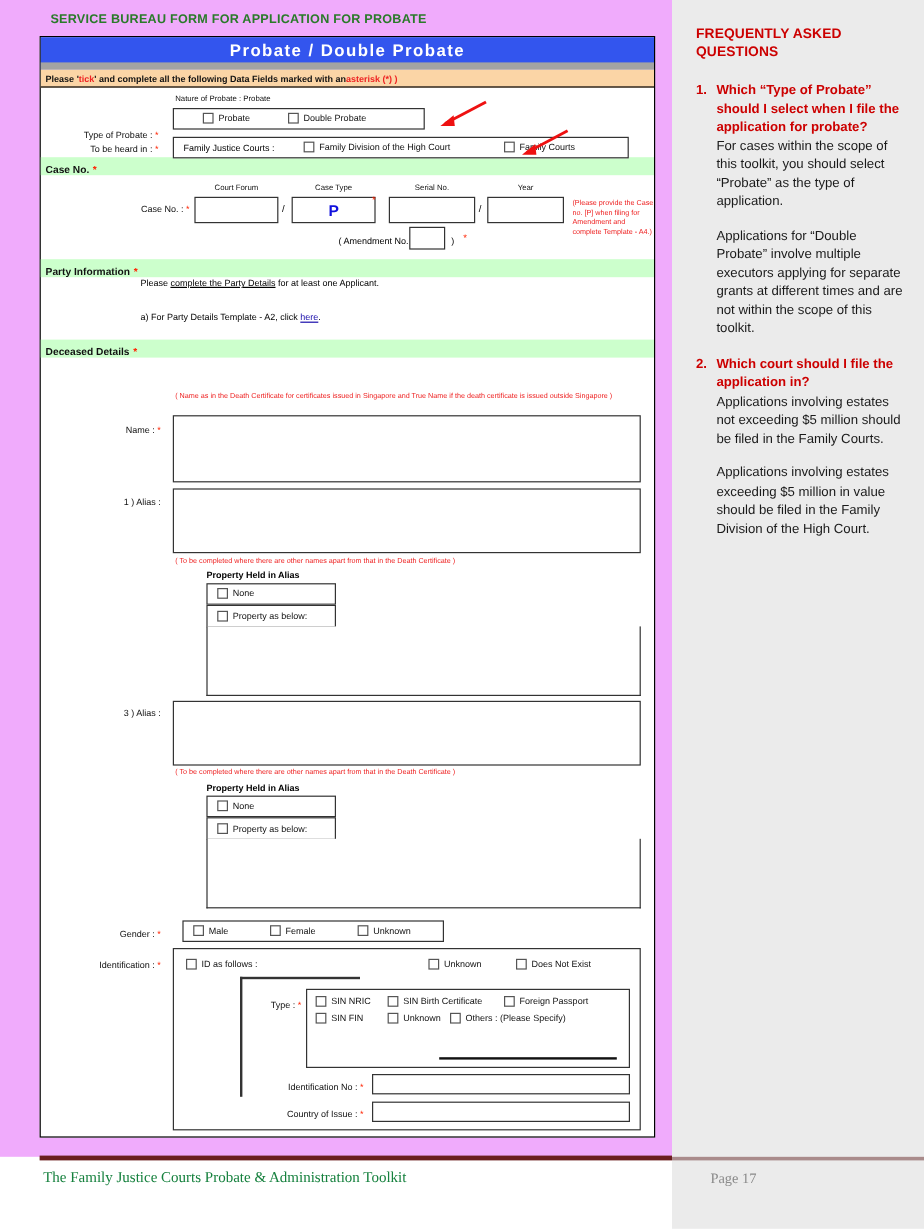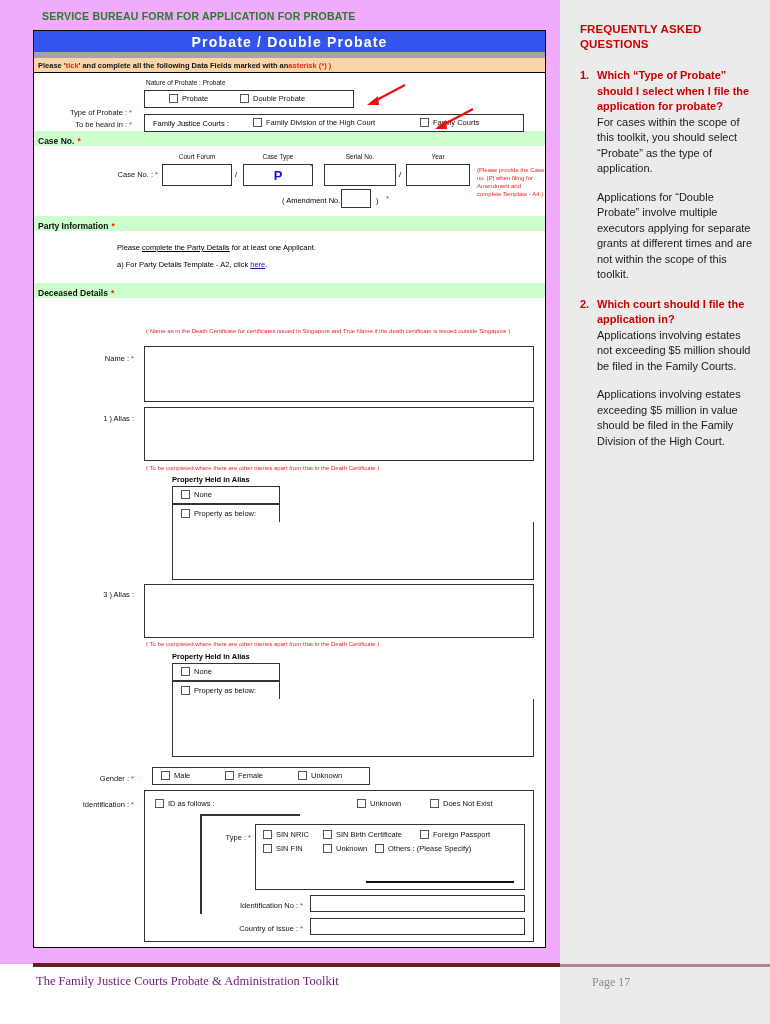--- a/index.html
+++ b/index.html
@@ -66,21 +66,21 @@
   .arrow{position:absolute;}
   .ul{text-decoration:underline;}
   .lnk{color:#1a0dab;text-decoration:underline;}
 
   
   #footer-rule{position:absolute;left:33px;top:963px;width:737px;height:4px;}
   #footer-rule .l{position:absolute;left:0;top:0;width:527px;height:4px;background:#6b1f1f;}
   #footer-rule .r{position:absolute;left:527px;top:1px;width:210px;height:3px;background:#a98b8b;}
   #footer-text{
     position:absolute;left:36px;top:974px;font-family:"Liberation Serif",serif;
-    font-size:12.5px;color:#701a75;
+    font-size:12.5px;color:#15803d;
   }
   #footer-page{
     position:absolute;left:592px;top:975px;font-family:"Liberation Serif",serif;
     font-size:12px;color:#8a8a8a;
   }
   #footer-grey{position:absolute;left:560px;top:964px;width:210px;height:60px;background:#ebebeb;}
 </style>
 </head>
 <body>
 
@@ -176,21 +176,21 @@
       <div style="position:absolute;left:342px;top:50px;font-size:7.5px;">)</div>
       <div class="ast" style="position:absolute;left:352px;top:48px;font-size:8px;">*</div>
     </div>
 
     <div class="green-bar">
       <span>Party Information</span>
         <span class="ast">*</span>
     </div>
 
     <div style="position:relative;height:52px;">
-      <div style="position:absolute;left:83px;top:12px;font-size:7.5px;">
+      <div style="position:absolute;left:83px;top:0;font-size:7.5px;">
         <span>Please </span><span class="ul">complete the Party Details</span><span> for at least one Applicant.</span>
       </div>
       <div style="position:absolute;left:83px;top:29px;font-size:7.5px;">
         <span>a) For Party Details Template - A2, click </span><span class="lnk">here</span><span>.</span>
       </div>
     </div>
 
     <div class="green-bar">
       <span>Deceased Details</span>
         <span class="ast">*</span>

